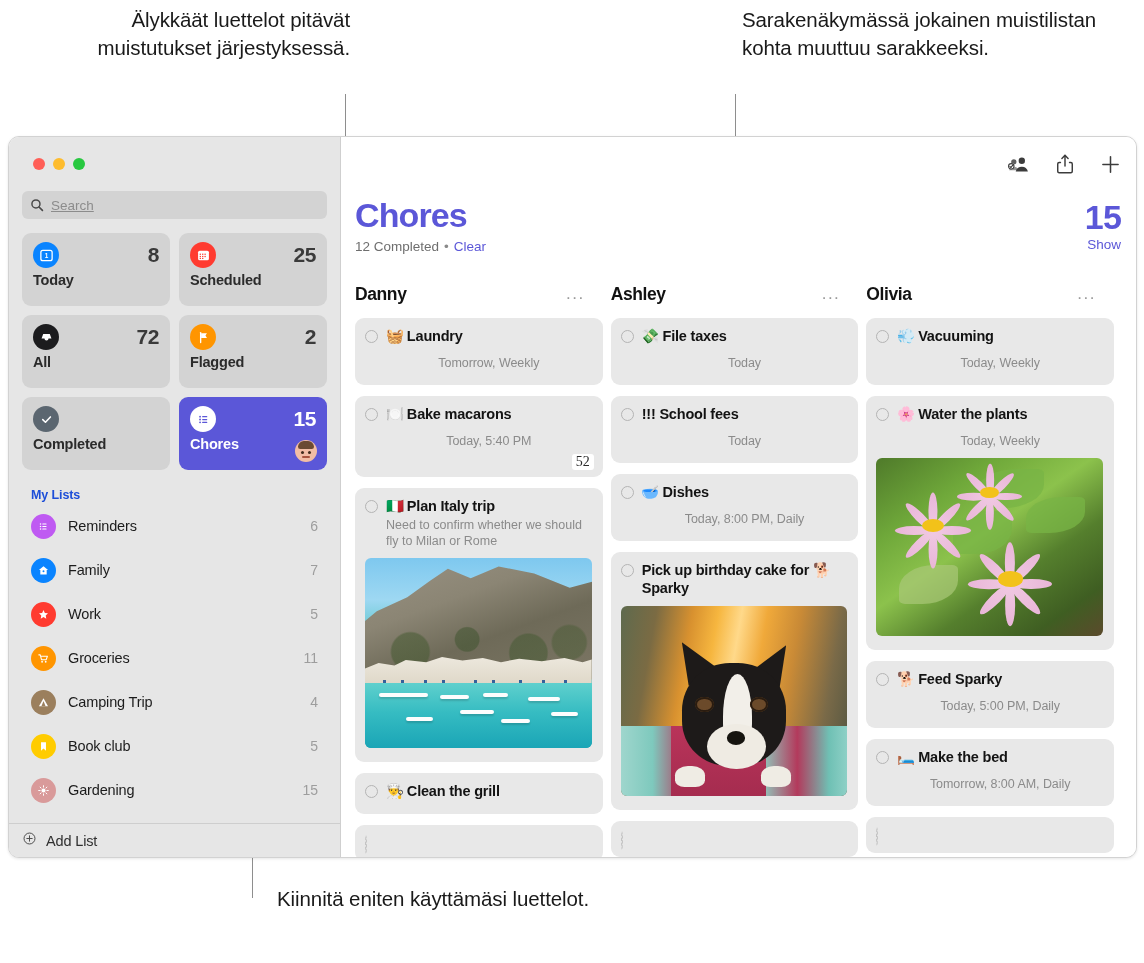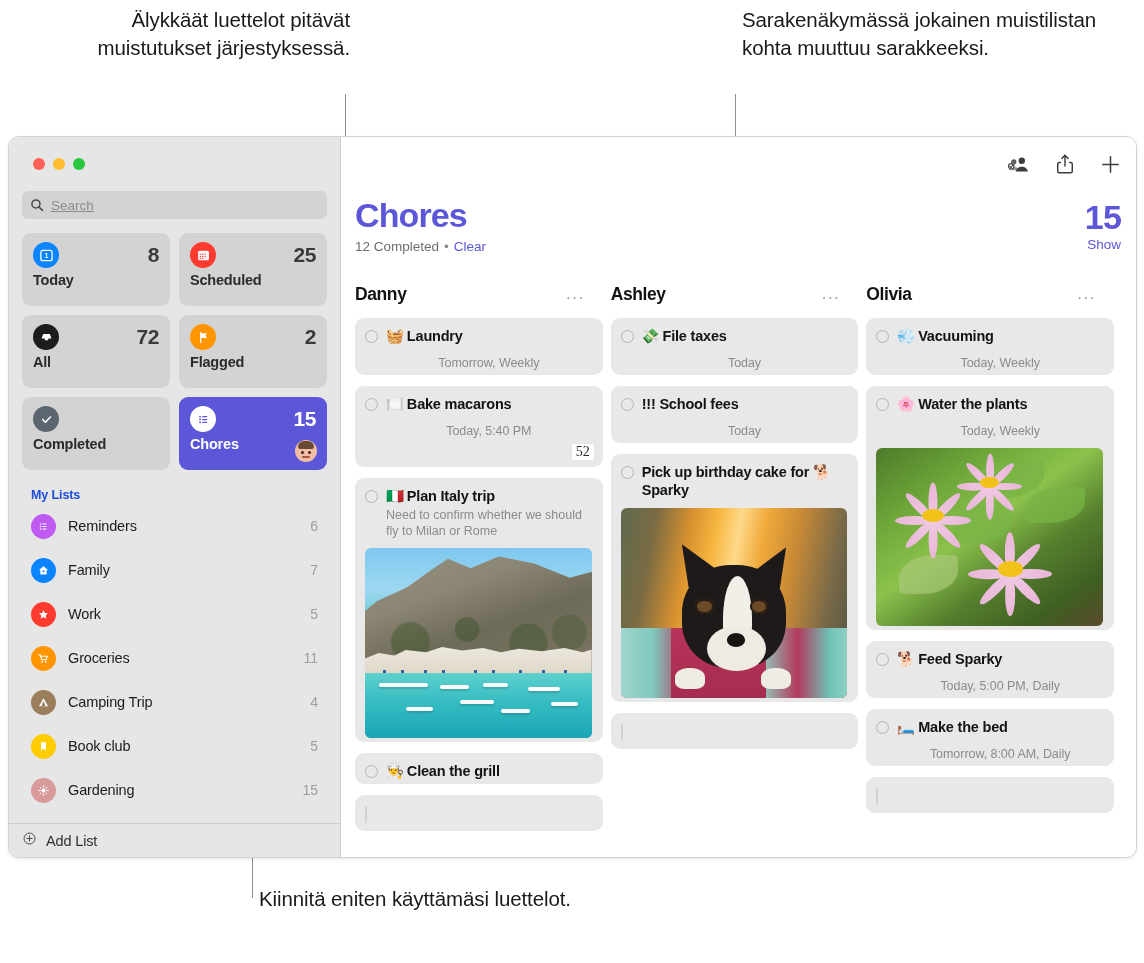--- a/index.html
+++ b/index.html
@@ -14,21 +14,21 @@
   
   .callout {
     position: absolute;
     font-size: 20.5px;
     line-height: 28px;
     color: #1a1a1a;
     letter-spacing: -0.1px;
   }
   #callout-top-left { left: 60px; top: 6px; width: 290px; text-align: right; }
   #callout-top-right { left: 742px; top: 6px; width: 360px; text-align: left; }
-  #callout-bottom { left: 259px; top: 885px; width: 330px; text-align: left; }
+  #callout-bottom { left: 259px; top: 885px; width: 330px; text-align: right; }
 
   .leader {
     position: absolute;
     background: #8e8e8e;
     width: 1px;
   }
   #leader-left  { left: 345px; top: 94px;  height: 48px; }
   #leader-right { left: 735px; top: 94px;  height: 216px; }
   #leader-bottom{ left: 252px; top: 856px; height: 42px; }
 
@@ -177,21 +177,21 @@
     display: flex; align-items: center; justify-content: space-between;
     height: 26px; padding-right: 18px;
   }
   .col-name { font-size: 17.5px; font-weight: 700; color: #121212; letter-spacing: -0.4px; }
   .col-more { color: #9a9a9a; font-size: 17px; letter-spacing: 1.5px; line-height: 10px; }
 
   .card {
     background: #e8e8e8;
     border-radius: 9px;
     margin-top: 11px;
-    padding: 9px 11px 4px 10px;
+    padding: 9px 11px 14px 10px;
     position: relative;
   }
   .card-main { display: flex; gap: 8px; align-items: flex-start; }
   .circle {
     width: 13px; height: 13px; border-radius: 50%;
     border: 1.3px solid #b4b4b4;
     flex: 0 0 13px; margin-top: 3px;
     background: transparent;
   }
   .circle.dashed { border-style: dashed; border-color: #c3c3c3; }
@@ -709,20 +709,31 @@
           <div class="card">
             <div class="card-main">
               <span class="circle"></span>
               <div class="card-text">
                 <div class="card-title">!!! School fees</div>
                 <div class="card-sub">Today</div>
               </div>
             </div>
           </div>
 
+          <div class="card">
+            <div class="card-main">
+              <span class="circle"></span>
+              <div class="card-text">
+                <div class="card-title">
+                  <span class="card-emoji">🥣</span><span>Dishes</span>
+                </div>
+                <div class="card-sub">Today, 8:00 PM, Daily</div>
+              </div>
+            </div>
+          </div>
 
           <div class="card">
             <div class="card-main">
               <span class="circle"></span>
               <div class="card-text">
                 <div class="card-title">Pick up birthday cake for 🐕 Sparky</div>
               </div>
             </div>
             <div class="card-photo photo-dog">
               <div class="rug"></div>

